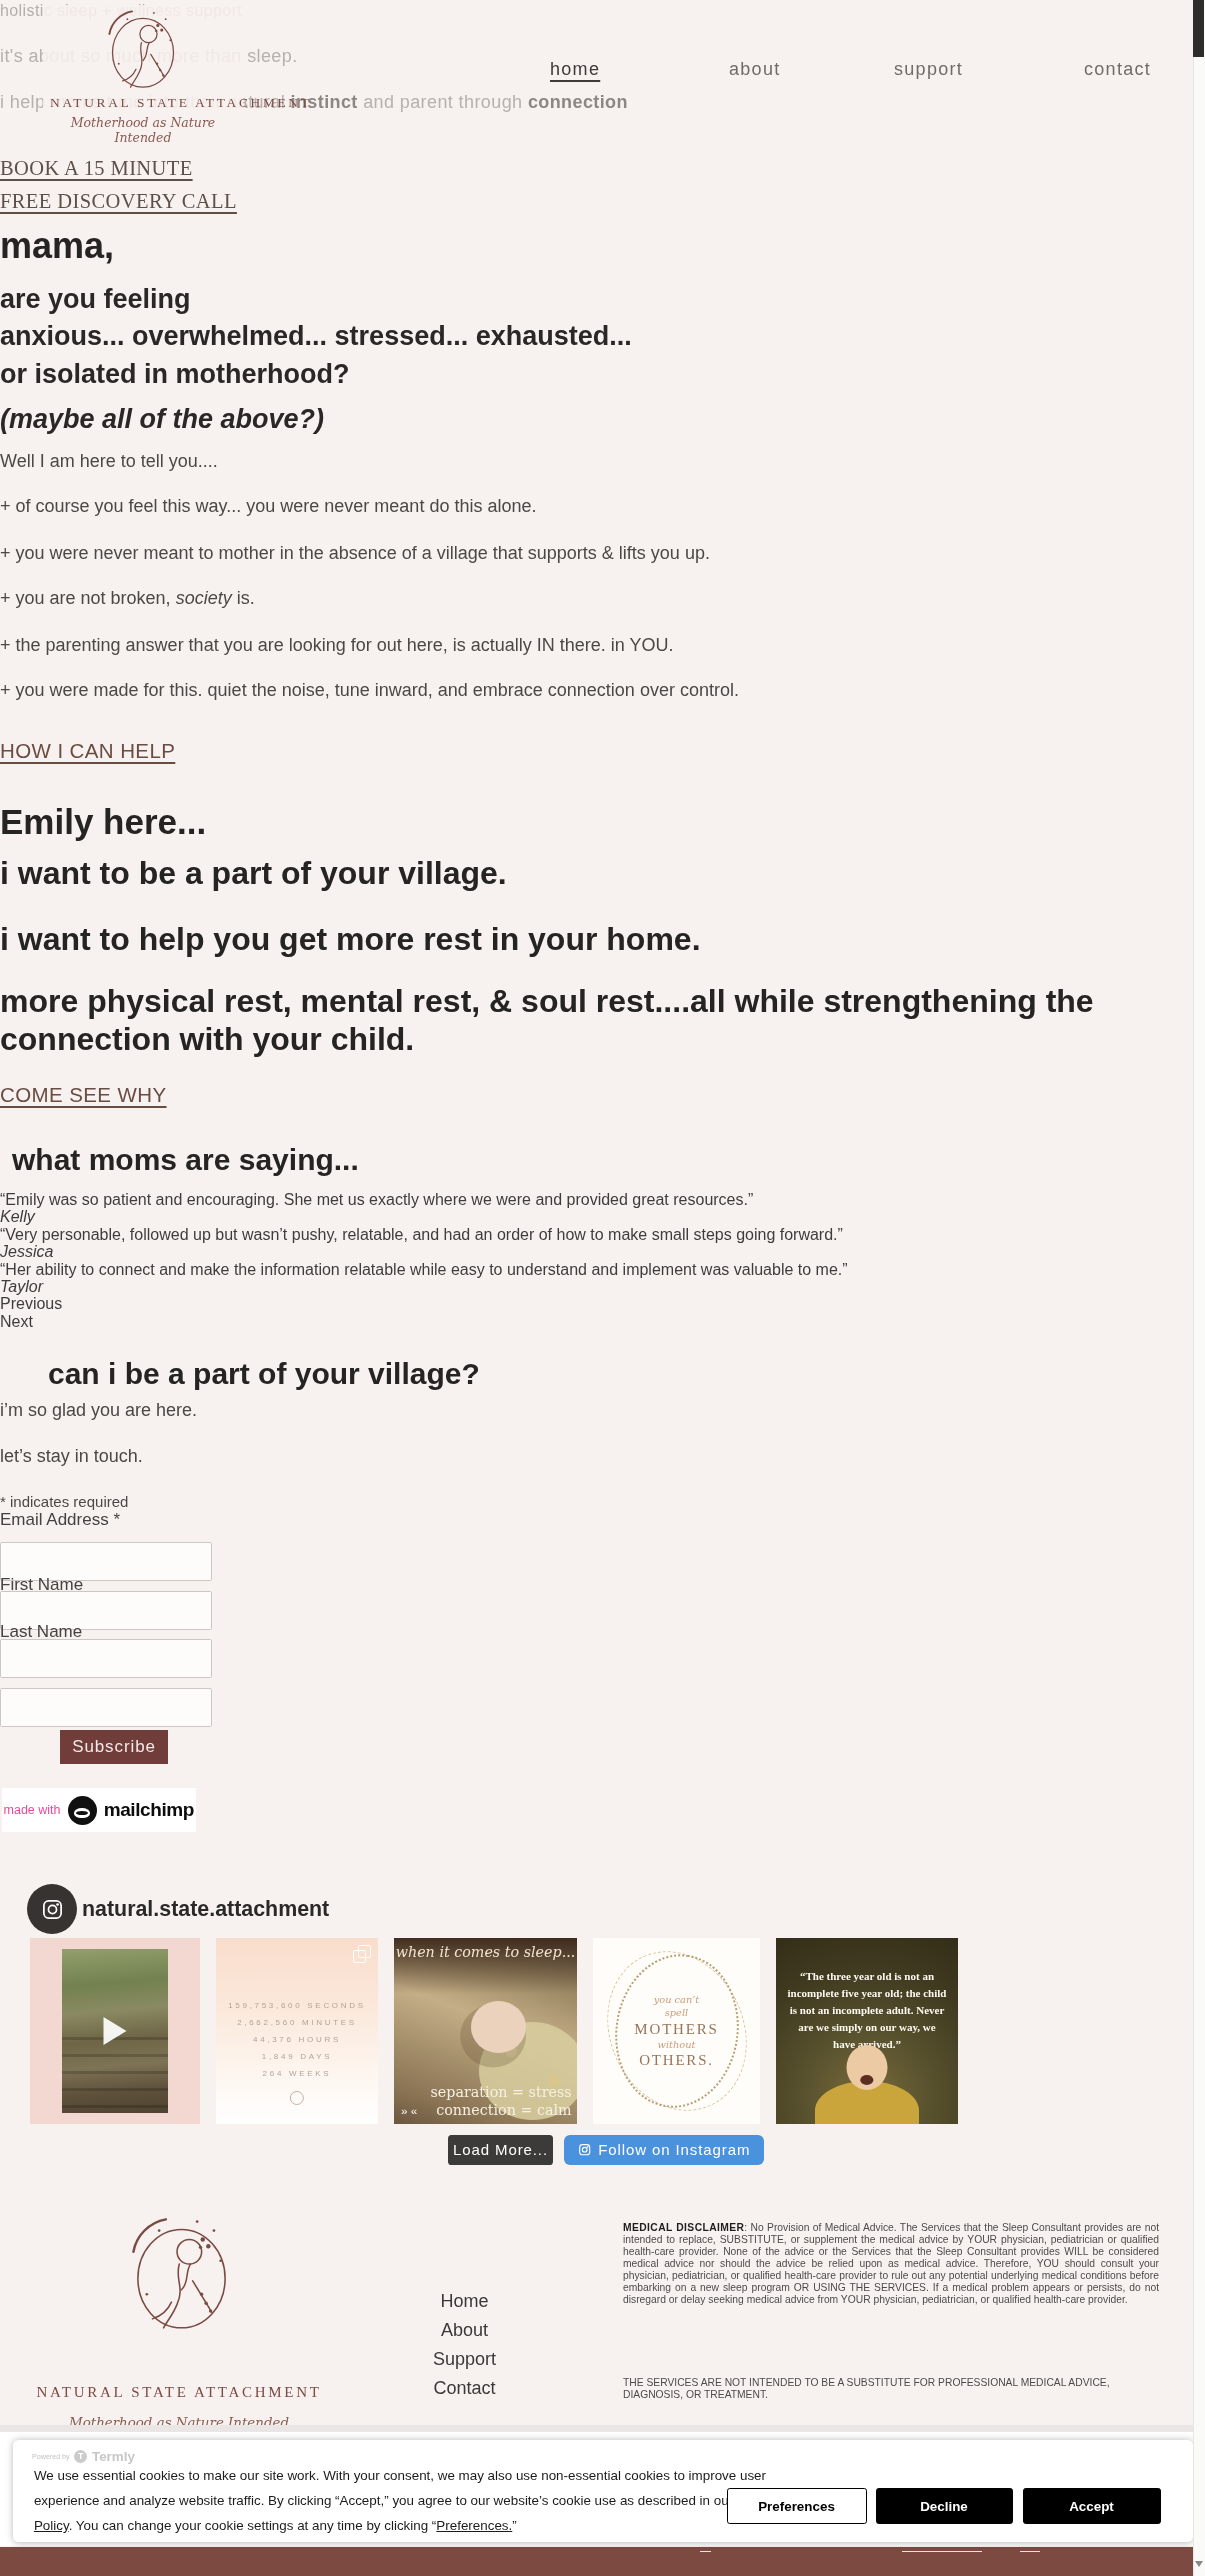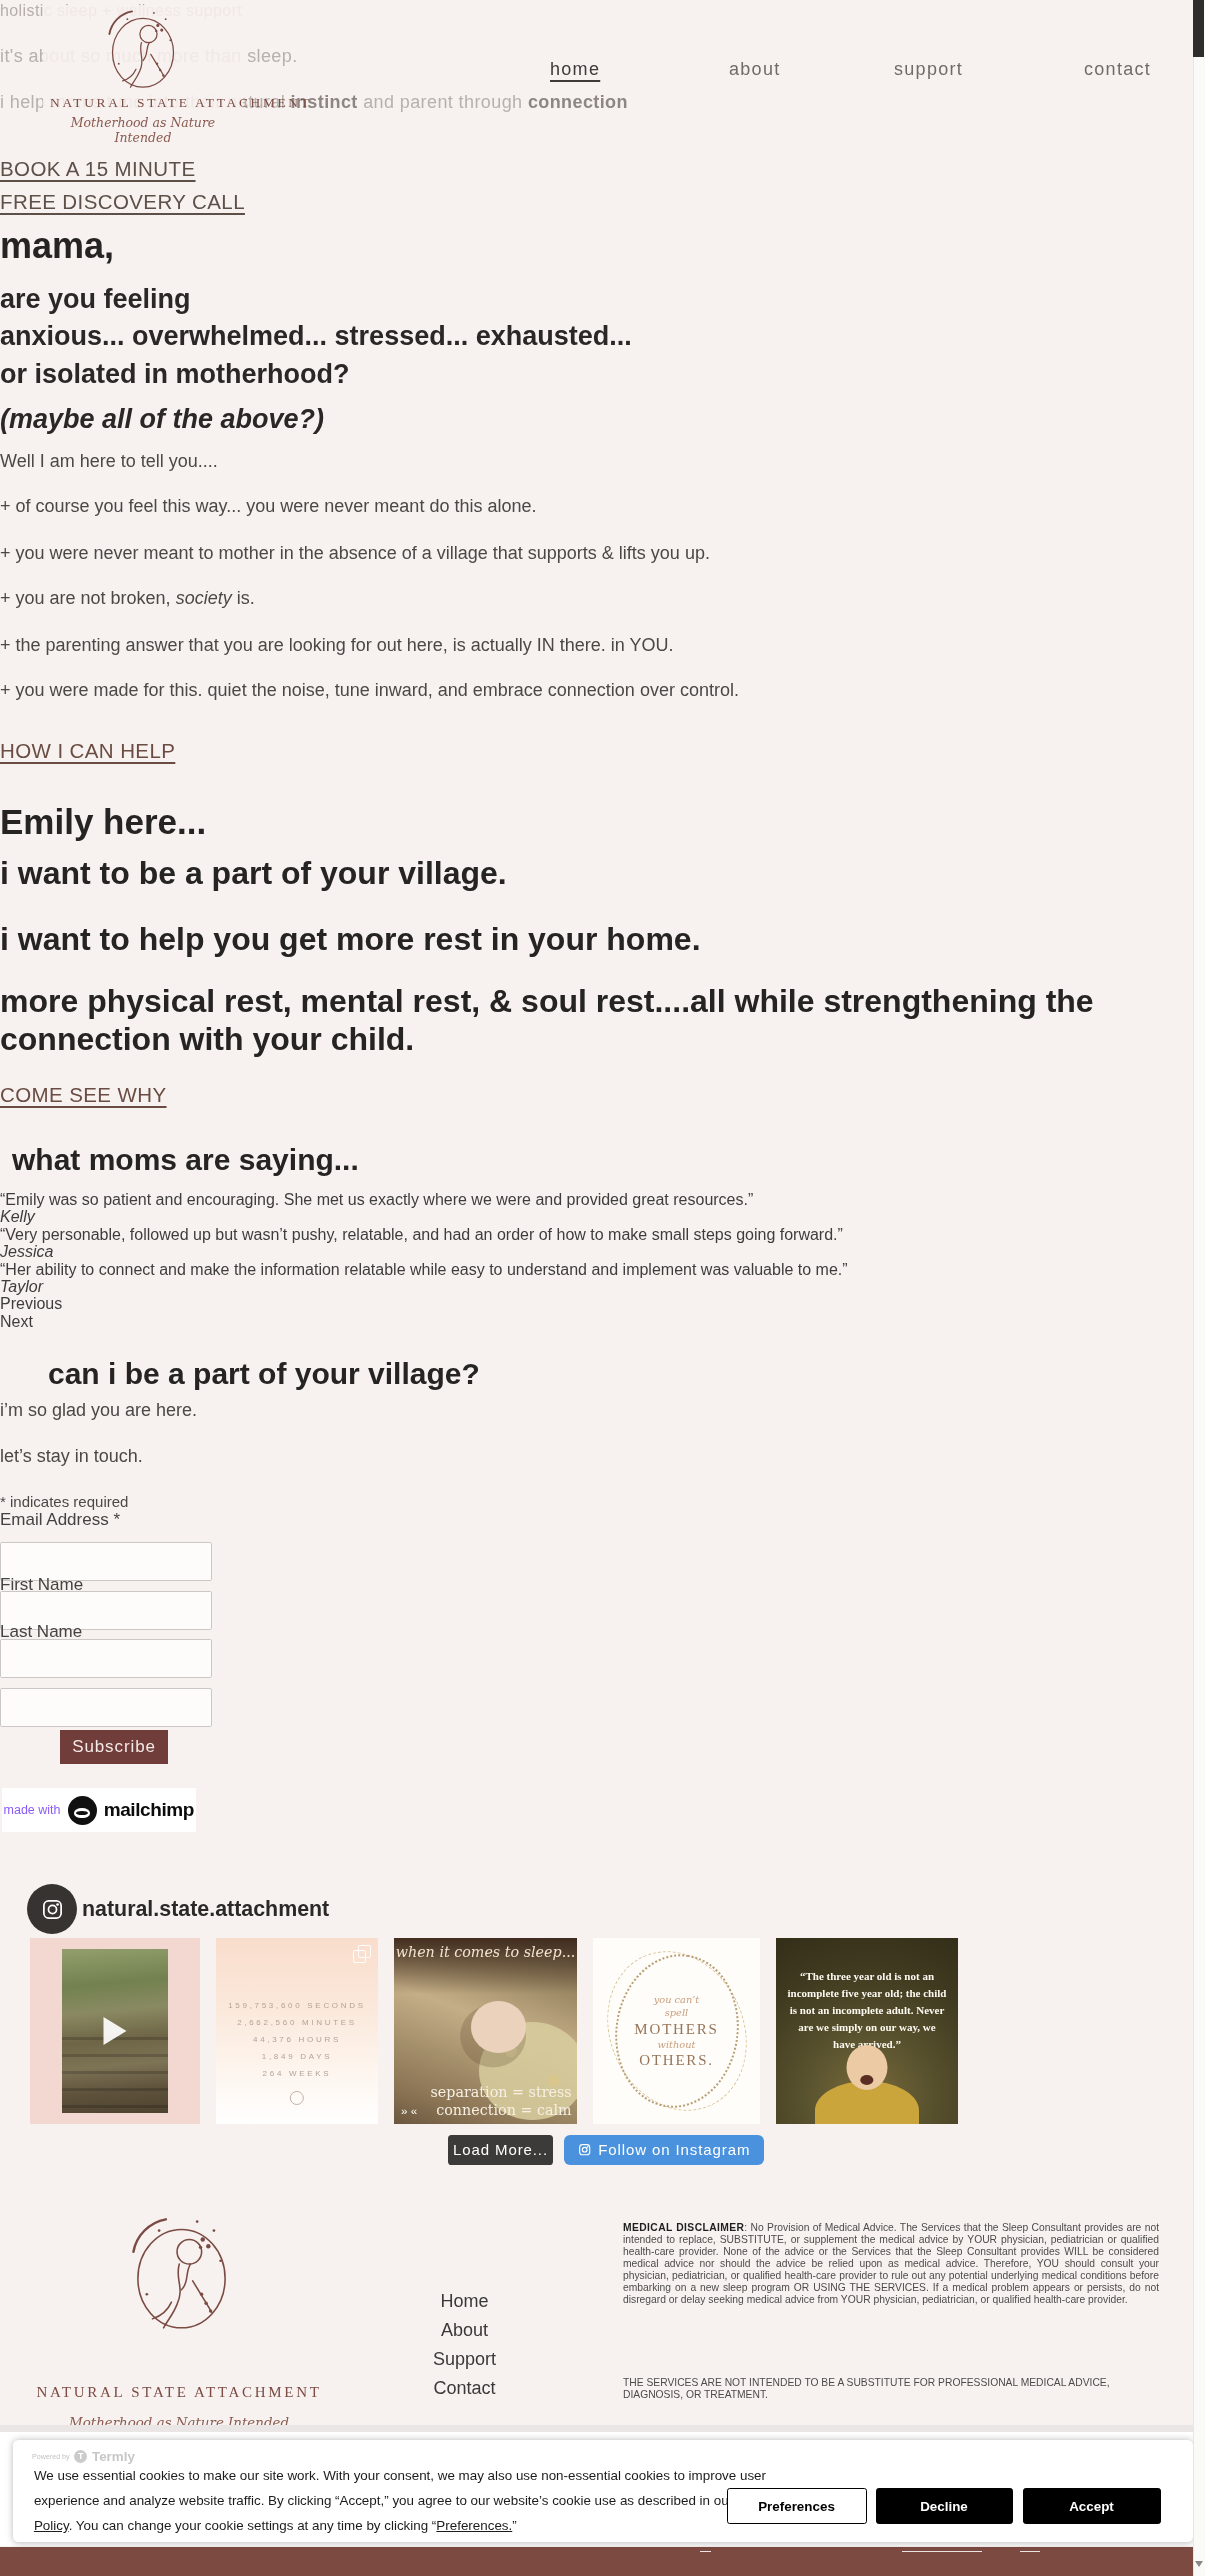--- a/index.html
+++ b/index.html
@@ -35,21 +35,21 @@
 
   .t-quote { font-size:16px; color:#3f3d3c; line-height:17.4px; }
   .t-name { font-size:16px; font-style:italic; color:#3f3d3c; line-height:17.4px; }
   .t-ctrl { font-size:16px; color:#3f3d3c; line-height:17.4px; cursor:pointer; }
 
   .f-label { font-size:17px; color:#454341; }
   .f-note { font-size:15px; color:#4b4846; }
   .f-input { width:212px; height:39px; border:0.9px solid #cbc7c5; background:#fdfcfb; border-radius:1.8px; font-size:16px; padding:0 7.1px; color:#333; }
   .subscribe { width:108px; height:34px; background:#703d3a; color:#f3e9e6; border:none; font-size:17px; letter-spacing:0.9px; cursor:pointer; font-family:"Liberation Sans",sans-serif; }
   .badge { width:194px; height:44px; background:#fff; display:flex; align-items:center; justify-content:center; gap:7.1px; }
-  .badge-pre { font-size:12.5px; color:#8b5cf6; }
+  .badge-pre { font-size:12.5px; color:#ec4899; }
   .badge-brand { font-size:19px; font-weight:800; color:#0c0c0c; letter-spacing:-0.4px; }
   .monkey { width:29px; height:29px; border-radius:50%; background:#101010; position:relative; }
   .monkey::before { content:""; position:absolute; left:6.3px; top:12.5px; width:16px; height:9.8px; background:#fff; border-radius:50% 50% 45% 45%; }
   .monkey::after { content:""; position:absolute; left:8px; top:15px; width:12.5px; height:4.5px; background:#101010; border-radius:50%; }
 
   .ig-avatar { width:50px; height:50px; border-radius:50%; background:#363331; display:flex; align-items:center; justify-content:center; }
   .ig-handle { font-size:21.4px; font-weight:bold; color:#2b2928; }
   .ig-btn { height:29.5px; border:none; border-radius:3.6px; color:#fff; font-size:15px; letter-spacing:0.9px; display:flex; align-items:center; justify-content:center; gap:7.1px; cursor:pointer; font-family:"Liberation Sans",sans-serif; }
   .ig-btn.dark { background:#3d3b3a; width:105px; }
   .ig-btn.blue { width:200px;border-radius:6px; }
@@ -180,21 +180,21 @@
     </svg>
     <div class="logo-name">NATURAL STATE ATTACHMENT</div>
     <div class="logo-script">Motherhood as Nature Intended</div>
   </div>
 
   <div class="abs nav-link active" style="left:550px; top:59px;">home</div>
   <div class="abs nav-link" style="left:729px; top:59px;">about</div>
   <div class="abs nav-link" style="left:894px; top:59px;">support</div>
   <div class="abs nav-link" style="left:1084px; top:59px;">contact</div>
 
-  <div class="abs" style="left:0; top:152px;">
+  <div class="abs" style="left:0; top:152px;font-family:Liberation Serif, serif;">
     <div class="cta-link">BOOK A 15 MINUTE</div>
     <div class="cta-link">FREE DISCOVERY CALL</div>
   </div>
 
   <div class="abs h-mama" style="left:0; top:225px;">mama,</div>
   <div class="abs h-q" style="left:0; top:284px;">are you feeling</div>
   <div class="abs h-q" style="left:0; top:321px;">anxious... overwhelmed... stressed... exhausted...</div>
   <div class="abs h-q" style="left:0; top:359px;">or isolated in motherhood?</div>
   <div class="abs h-aside" style="left:0; top:404px;">(maybe all of the above?)</div>
   <div class="abs body-txt" style="left:0; top:451px;">Well I am here to tell you....</div>

